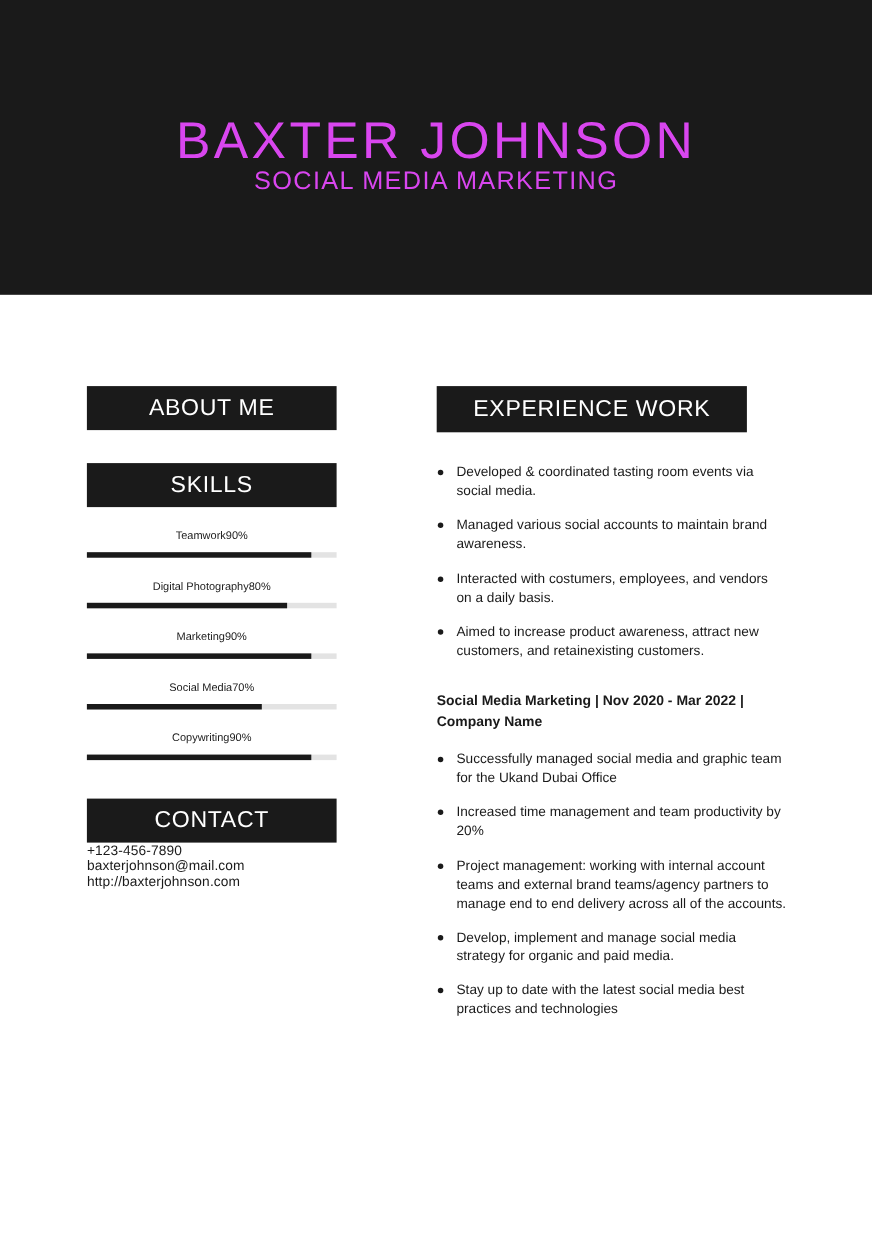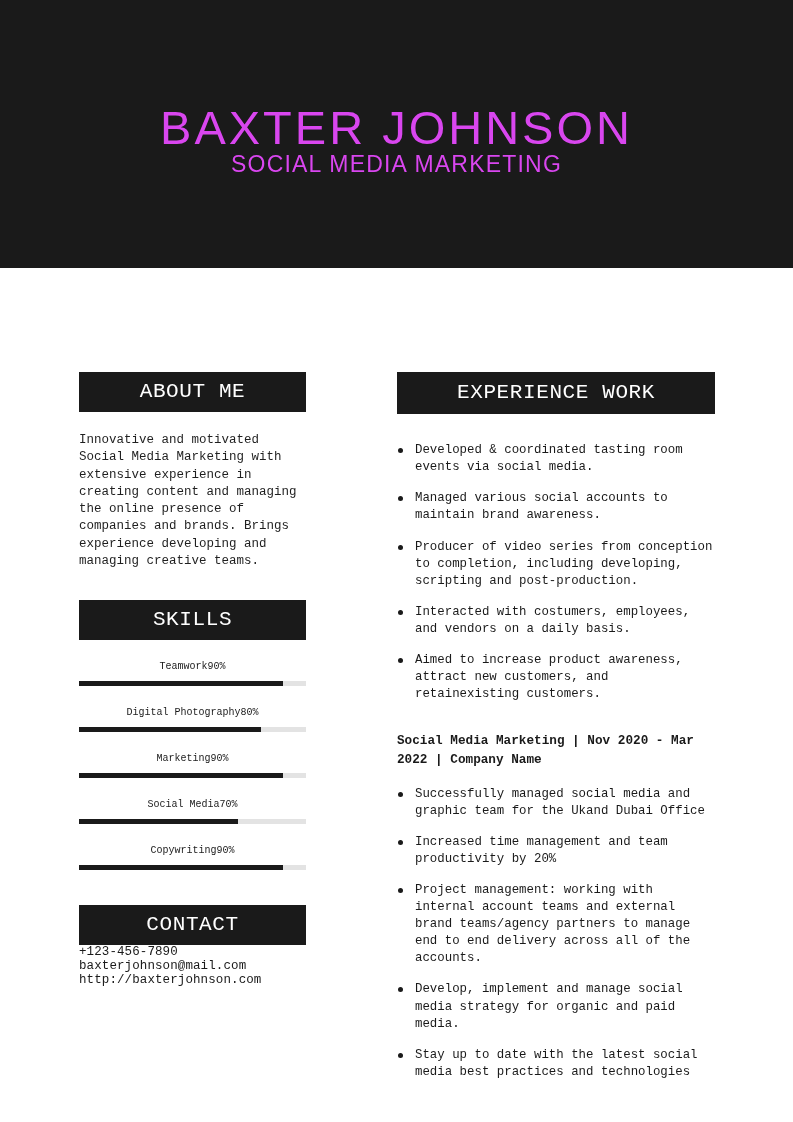--- a/index.html
+++ b/index.html
@@ -42,22 +42,21 @@
   }
   .header-role {
     font-size: 23px;
     letter-spacing: 1.2px;
     font-weight: 400;
   }
 
   
   .content {
     display: flex;
-    padding: 104px 0 0 0;
-    font-family: Liberation Mono, monospace;
+    padding: 83px 0 0 0;
   }
   .col-left {
     width: 227px;
     margin-left: 79px;
   }
   .col-right {
     width: 318px;
     margin-left: 91px;
   }
 
@@ -65,21 +64,21 @@
   .section-bar {
     background: #1a1a1a;
     color: #ffffff;
     text-align: center;
     font-size: 21px;
     letter-spacing: 0.6px;
     padding: 8px 0 9px 0;
     line-height: 1.1;
   }
   .section-bar.wide {
-    width: 318px;
+    width: 282px;
     font-size: 21px;
     padding: 9px 0 10px 0;
   }
 
   
   .about-text {
     font-size: 12.5px;
     line-height: 1.38;
     margin-top: 20px;
     color: #1f1f1f;
@@ -161,21 +160,20 @@
   <div class="header">
     <div class="header-name">BAXTER JOHNSON</div>
     <div class="header-role">SOCIAL MEDIA MARKETING</div>
   </div>
 
   <div class="content">
 
     <div class="col-left">
 
       <div class="section-bar">ABOUT ME</div>
-      <div class="about-text">Innovative and motivated Social Media Marketing with extensive experience in creating content and managing the online presence of companies and brands. Brings experience developing and managing creative teams.</div>
 
       <div class="skills">
         <div class="section-bar">SKILLS</div>
 
         <div class="skill">
           <div class="skill-row">
             <span>Teamwork</span>
             <span>90%</span>
           </div>
           <div class="bar-track">
@@ -232,21 +230,20 @@
       </div>
     </div>
 
     <div class="col-right">
       <div class="section-bar wide">EXPERIENCE WORK</div>
 
       <div class="job">
         <ul class="bullets">
           <li>Developed &amp; coordinated tasting room events via social media.</li>
           <li>Managed various social accounts to maintain brand awareness.</li>
-          <li>Producer of video series from conception to completion, including developing, scripting and post-production.</li>
           <li>Interacted with costumers, employees, and vendors on a daily basis.</li>
           <li>Aimed to increase product awareness, attract new customers, and retainexisting customers.</li>
         </ul>
       </div>
 
       <div class="job">
         <div class="job-title">Social Media Marketing | Nov 2020 - Mar 2022 | Company Name</div>
         <ul class="bullets">
           <li>Successfully managed social media and graphic team for the Ukand Dubai Office</li>
           <li>Increased time management and team productivity by 20%</li>

